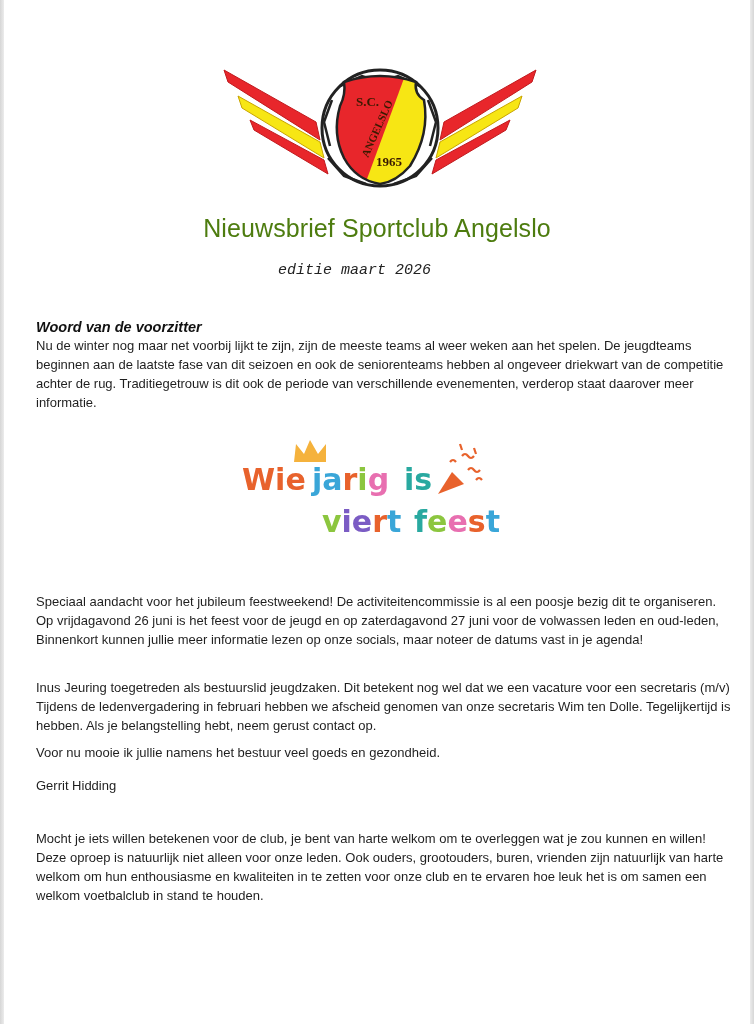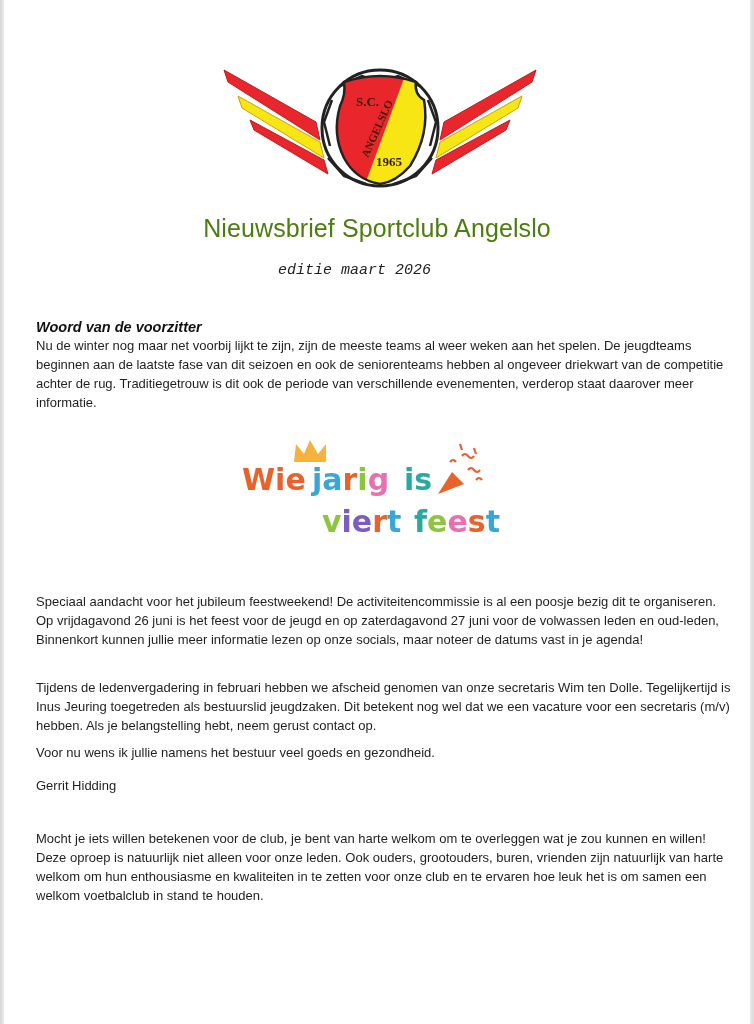--- a/index.html
+++ b/index.html
@@ -101,27 +101,27 @@
   <text x="-999" y="-999">Wie</text>
 </svg>
 
 <div class="section" style="top:592px;">
   <div class="line">Speciaal aandacht voor het jubileum feestweekend! De activiteitencommissie is al een poosje bezig dit te organiseren.</div>
   <div class="line">Op vrijdagavond 26 juni is het feest voor de jeugd en op zaterdagavond 27 juni voor de volwassen leden en oud-leden,</div>
   <div class="line">Binnenkort kunnen jullie meer informatie lezen op onze socials, maar noteer de datums vast in je agenda!</div>
 </div>
 
 <div class="section" style="top:678px;">
+  <div class="line">Inus Jeuring toegetreden als bestuurslid jeugdzaken. Dit betekent nog wel dat we een vacature voor een secretaris (m/v)</div>
   <div class="line">Tijdens de ledenvergadering in februari hebben we afscheid genomen van onze secretaris Wim ten Dolle. Tegelijkertijd is</div>
-  <div class="line">Inus Jeuring toegetreden als bestuurslid jeugdzaken. Dit betekent nog wel dat we een vacature voor een secretaris (m/v)</div>
   <div class="line">hebben. Als je belangstelling hebt, neem gerust contact op.</div>
 </div>
 
 <div class="section" style="top:743px;">
-  <div class="line">Voor nu wens ik jullie namens het bestuur veel goeds en gezondheid.</div>
+  <div class="line">Voor nu mooie ik jullie namens het bestuur veel goeds en gezondheid.</div>
 </div>
 
 <div class="section" style="top:776px;">
   <div class="line">Gerrit Hidding</div>
 </div>
 
 <div class="section" style="top:829px;">
   <div class="line">Mocht je iets willen betekenen voor de club, je bent van harte welkom om te overleggen wat je zou kunnen en willen!</div>
   <div class="line">Deze oproep is natuurlijk niet alleen voor onze leden. Ook ouders, grootouders, buren, vrienden zijn natuurlijk van harte</div>
   <div class="line">welkom om hun enthousiasme en kwaliteiten in te zetten voor onze club en te ervaren hoe leuk het is om samen een</div>

